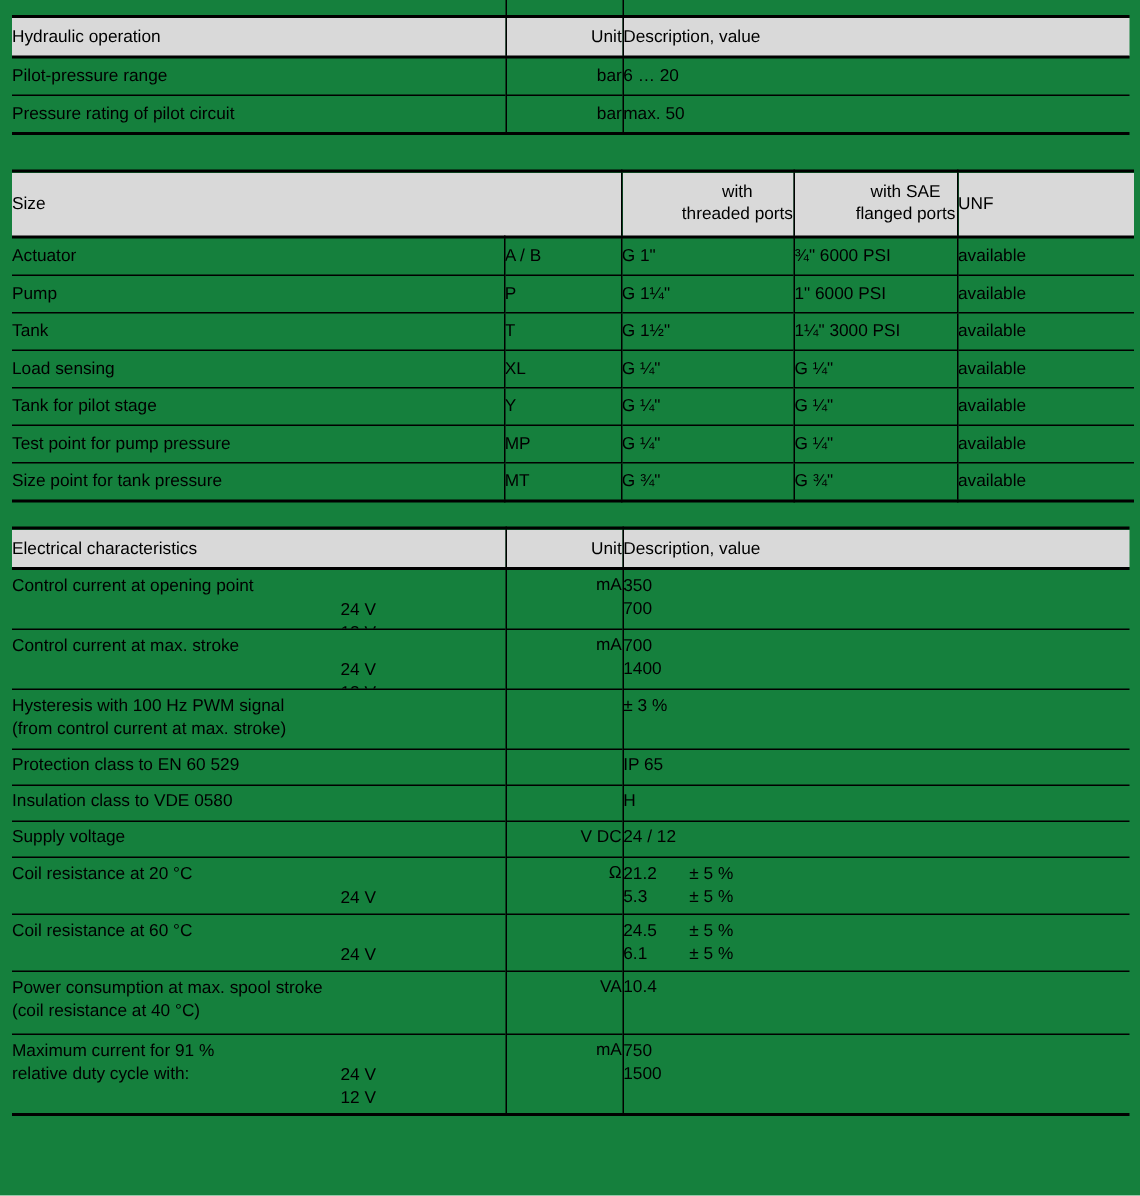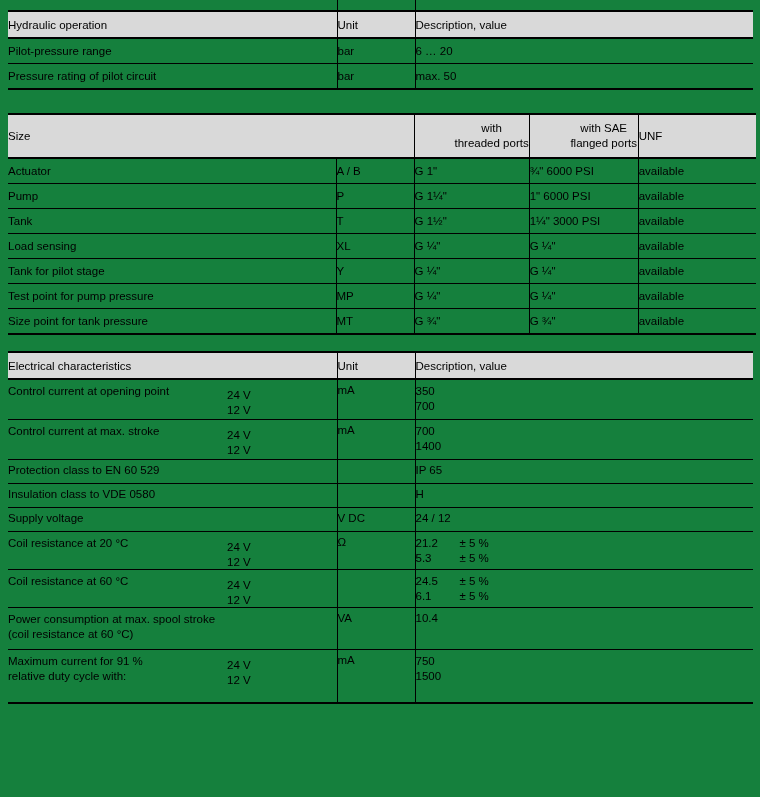--- a/index.html
+++ b/index.html
@@ -31,40 +31,40 @@
     padding: 0;
     overflow: hidden;
     white-space: nowrap;
   }
   tr.hdr td { background: #d9d9d9; }
   tr.hdr { border-bottom: 2px solid #000000; }
   tr.row { border-top: 1px solid #000000; }
   .v { border-left: 1px solid #000000; }
   .c1 { padding-left: 8px; }
   .cl { padding-left: 7px; }
-  .cu { text-align: left; }
+  .cu { text-align: right; }
   .ctr { text-align: center; }
   
   #t1 tr.hdr td { height: 25px; }
   #t1 tr.row td { height: 24px; }
   
   #t2 tr.hdr td { height: 42px; vertical-align: middle; }
   #t2 tr.row td { height: 24px; }
   .hdr2line div { line-height: 15px; padding-left: 40px; }
   
   #t3 tr.hdr td { height: 25px; }
   #t3 tr.row td { vertical-align: top; padding-top: 4px; }
   #t3 tr.row td.c1 { padding-top: 4px; }
   .r40 { height: 40px; }
   .r24 { height: 24px; }
   .r38 { height: 38px; }
   .r42 { height: 42px; }
   .r54 { height: 54px; }
   .ln { line-height: 15px; position: relative; }
-  .sub { position: absolute; left: 219px; top: 4px; }
+  .sub { position: absolute; left: 219px; top: 16px; }
   .num { display: inline-block; width: 44px; }
   #t3 td.pt19 { padding-top: 19px; }
 </style>
 </head>
 <body>
 
 <div class="page">
 
   <div class="rule-stub" style="left:337px;"></div>
   <div class="rule-stub" style="left:415px;"></div>
@@ -201,20 +201,30 @@
               <span class="sub">12 V</span>
             </div>
       </td>
       <td class="v cu">mA</td>
       <td class="v c1">
         <div class="ln">700</div>
         <div class="ln">1400</div>
       </td>
     </tr>
 
+    <tr class="row r40">
+      <td class="c1">
+        <div class="ln">Hysteresis with 100 Hz PWM signal</div>
+        <div class="ln">(from control current at max. stroke)</div>
+      </td>
+      <td class="v cu"></td>
+      <td class="v c1">
+        <div class="ln">± 3 %</div>
+      </td>
+    </tr>
 
     <tr class="row r24">
       <td class="c1">Protection class to EN 60 529</td>
       <td class="v cu"></td>
       <td class="v c1">IP 65</td>
     </tr>
 
     <tr class="row r24">
       <td class="c1">Insulation class to VDE 0580</td>
       <td class="v cu"></td>
@@ -251,21 +261,21 @@
       <td class="v cu"></td>
       <td class="v c1">
         <div class="ln"><span class="num">24.5</span><span>± 5 %</span></div>
         <div class="ln"><span class="num">6.1</span><span>± 5 %</span></div>
       </td>
     </tr>
 
     <tr class="row r42">
       <td class="c1">
         <div class="ln">Power consumption at max. spool stroke</div>
-        <div class="ln">(coil resistance at 60 °C)</div>
+        <div class="ln">(coil resistance at 40 °C)</div>
       </td>
       <td class="v cu">VA</td>
       <td class="v c1">10.4</td>
     </tr>
 
     <tr class="row r54">
       <td class="c1">
         <div class="ln"><span>Maximum current for 91 %</span><span class="sub">24 V</span></div>
         <div class="ln"><span>relative duty cycle with:</span><span class="sub">12 V</span></div>
       </td>

